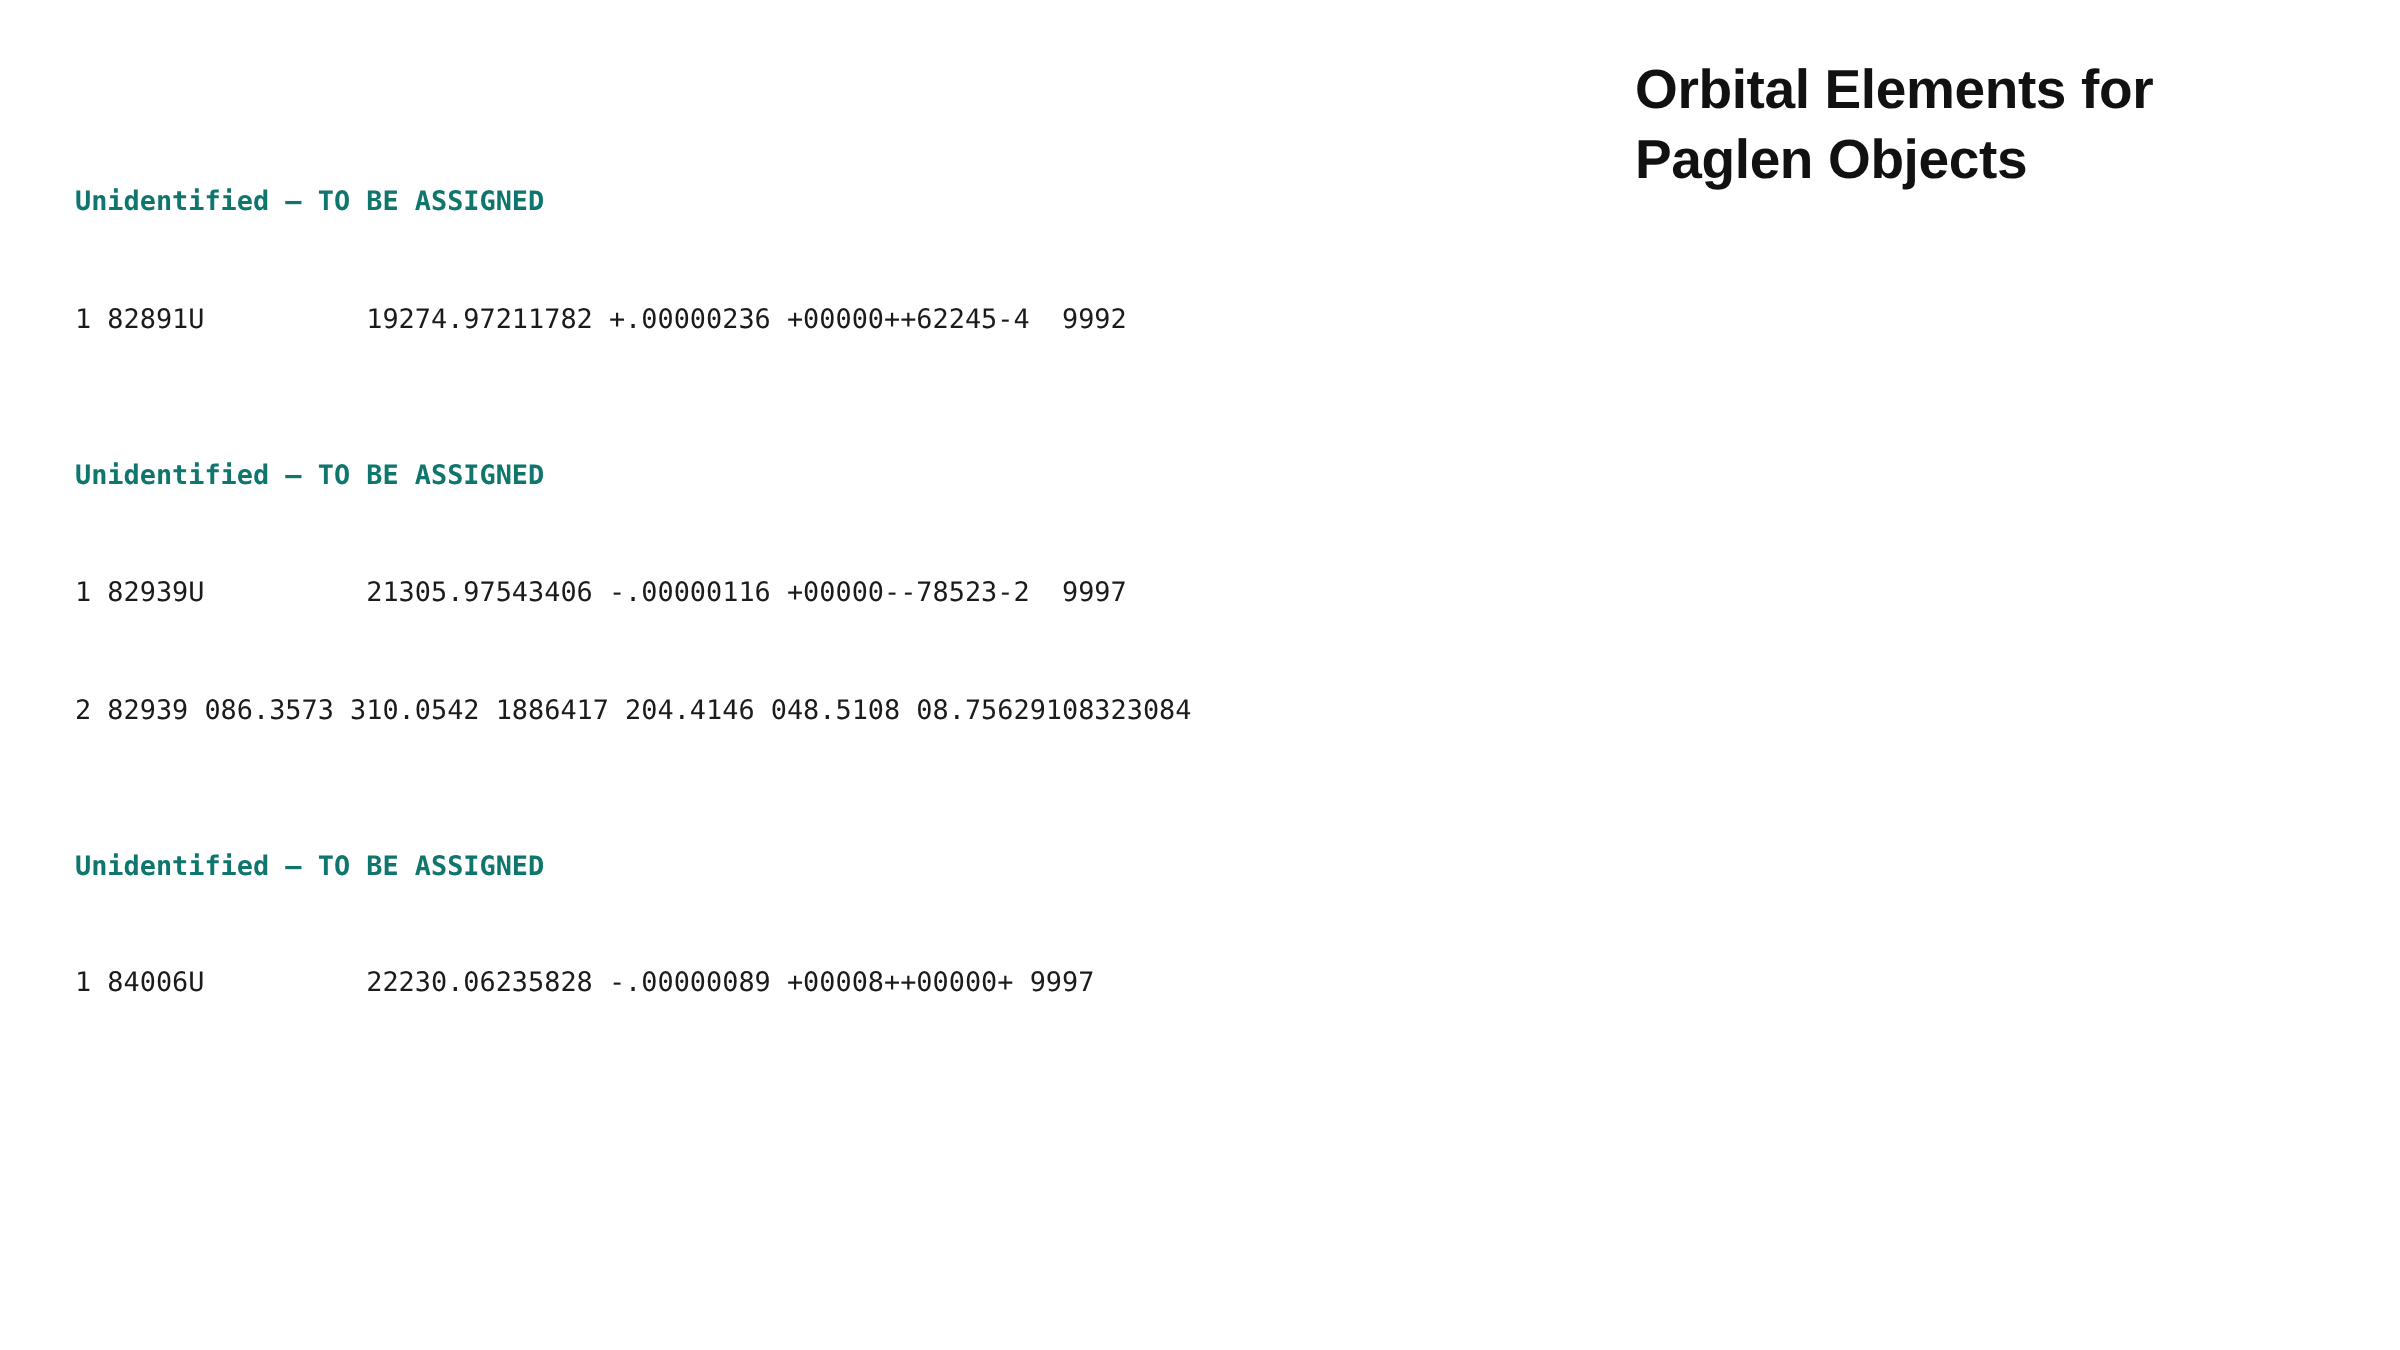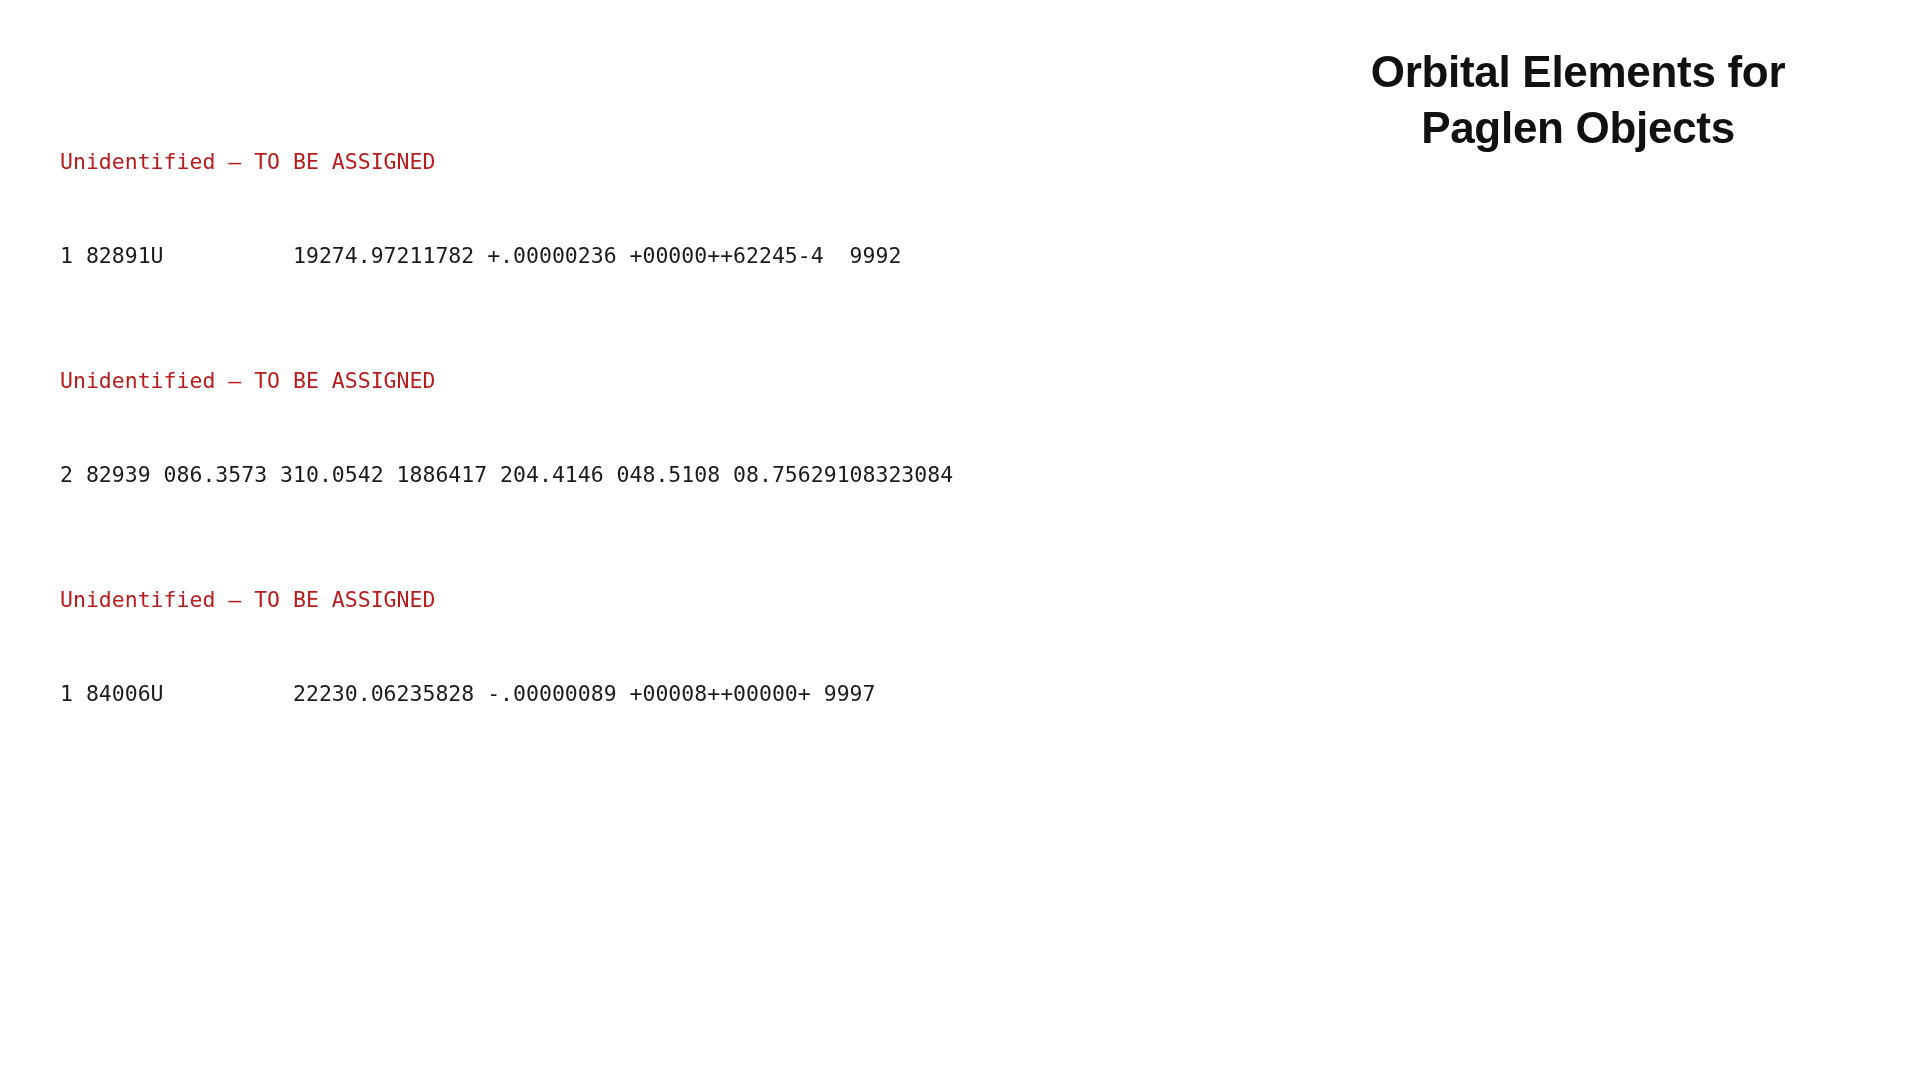--- a/index.html
+++ b/index.html
@@ -41,28 +41,29 @@
     color: #b9b9b9;
     white-space: pre;
     height: 14px;
     overflow: hidden;
     margin-bottom: 4px;
   }
   .tle-line {
     display: block;
   }
   .tle-line.header-line {
-    color: #b91c1c;
+    color: #0f766e;
+    font-weight: bold;
   }
   .caption {
     position: absolute;
     right: 72px;
     top: 44px;
     width: 540px;
-    text-align: center;
+    text-align: left;
     font-family: "Liberation Sans", sans-serif;
     font-size: 44px;
     font-weight: 700;
     line-height: 1.28;
     color: #111111;
     letter-spacing: -0.3px;
   }
   .caption-line { display: block; }
 </style>
 </head>
@@ -71,20 +72,21 @@
 <div class="page">
 
   <div class="tle-panel">
     <div class="tle-topline">   .    .  .   .      .     .        .       .     .        .          . . .</div>
     <div class="tle-block">
 
       <span class="tle-line header-line">Unidentified — TO BE ASSIGNED</span>
       <span class="tle-line">1 82891U          19274.97211782 +.00000236 +00000++62245-4  9992</span>
 
       <span class="tle-line header-line">Unidentified — TO BE ASSIGNED</span>
+      <span class="tle-line">1 82939U          21305.97543406 -.00000116 +00000--78523-2  9997</span>
       <span class="tle-line">2 82939 086.3573 310.0542 1886417 204.4146 048.5108 08.75629108323084</span>
 
       <span class="tle-line header-line">Unidentified — TO BE ASSIGNED</span>
       <span class="tle-line">1 84006U          22230.06235828 -.00000089 +00008++00000+ 9997</span>
 
       
       
       
 
       

